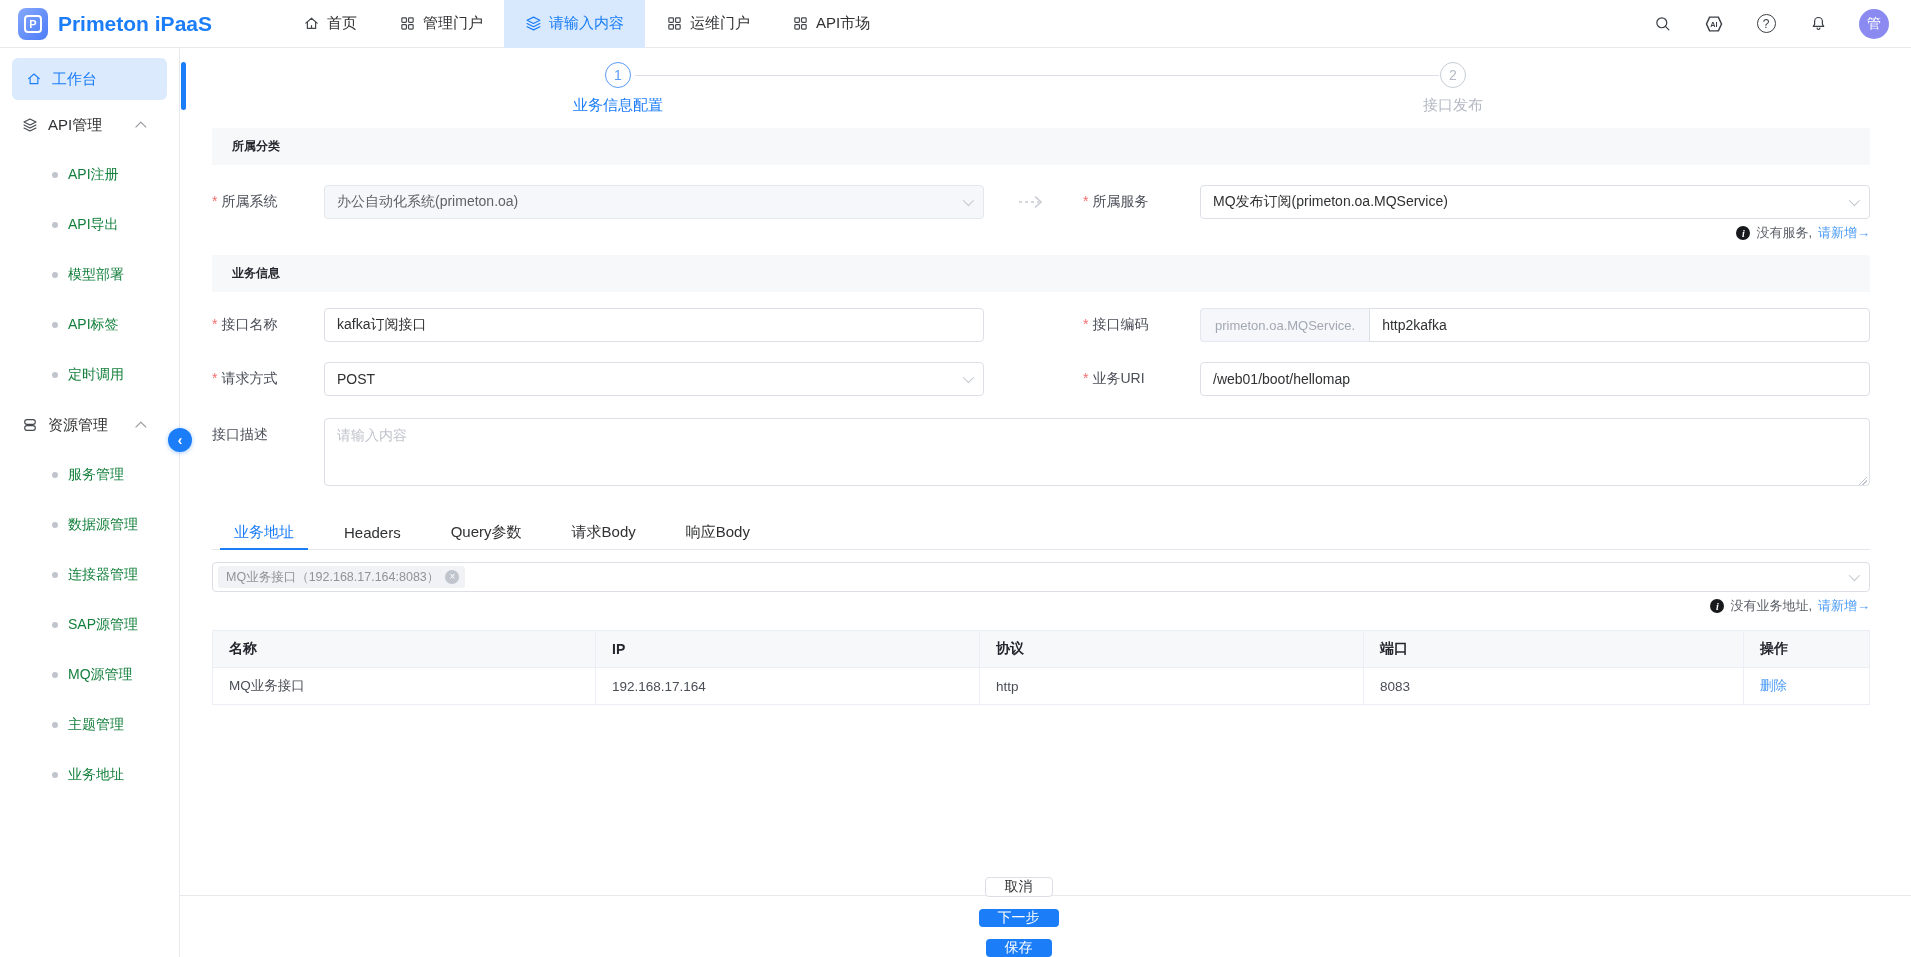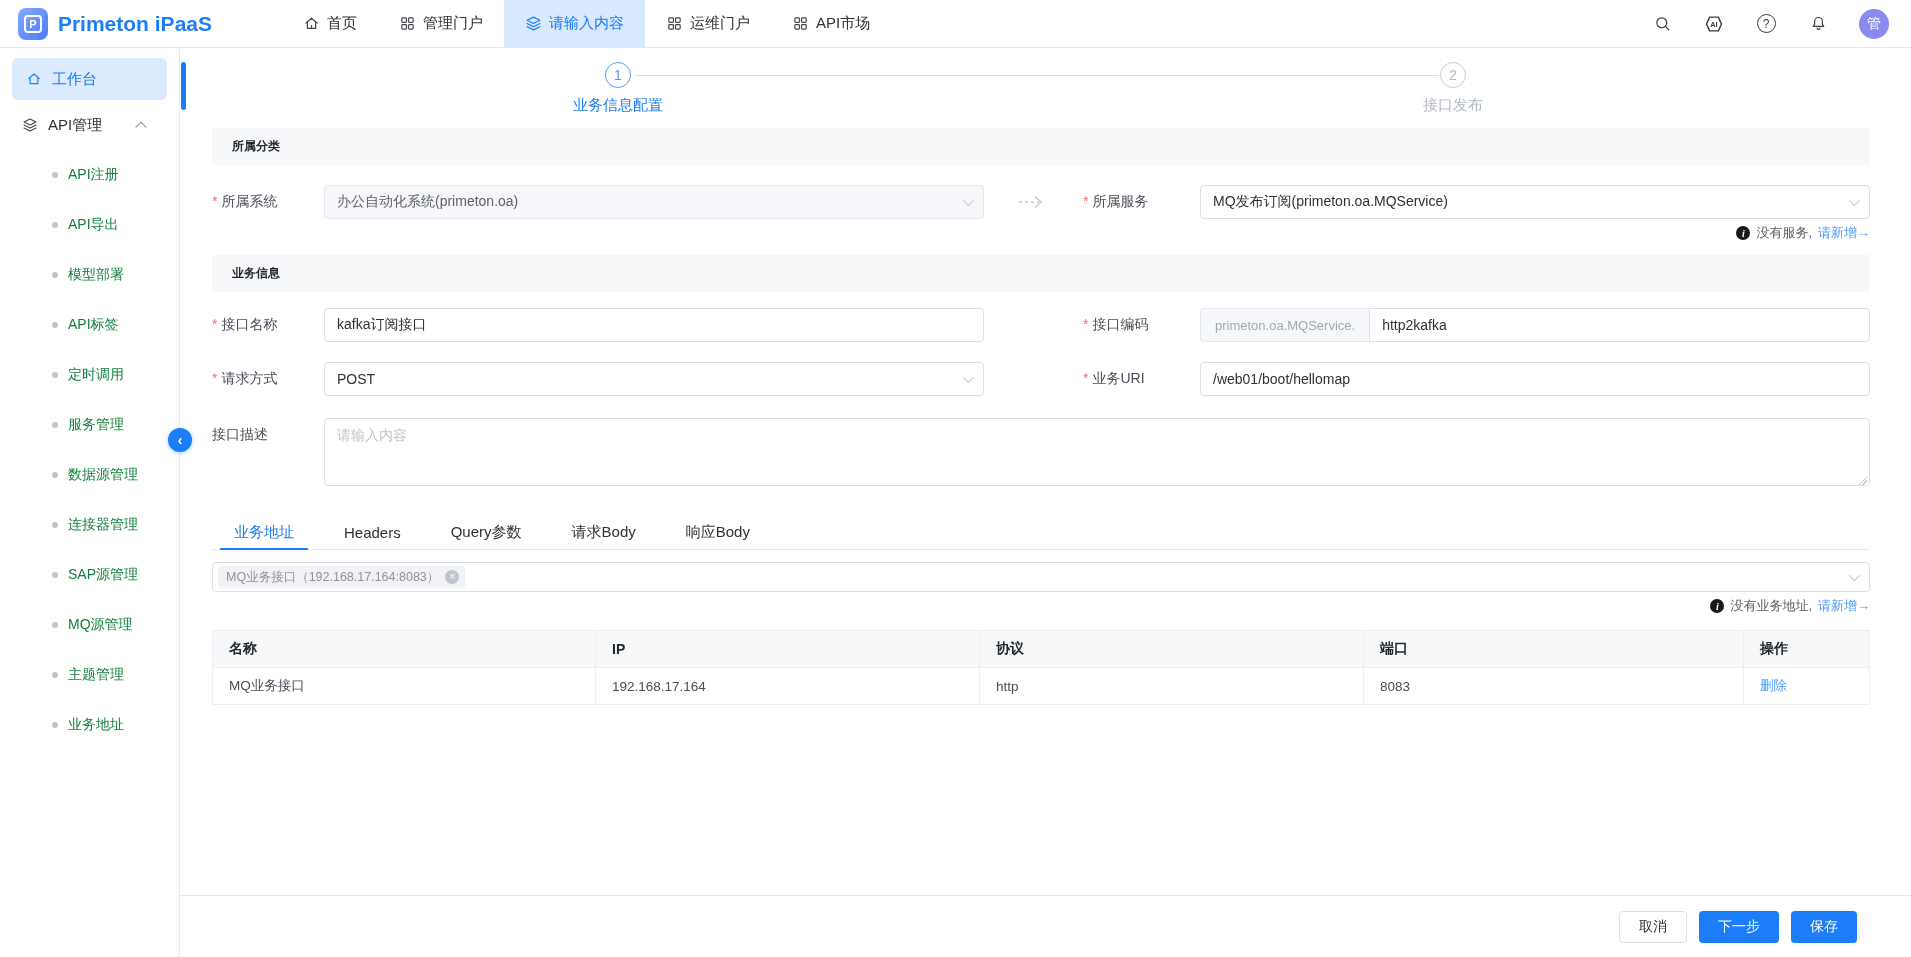--- a/index.html
+++ b/index.html
@@ -120,21 +120,21 @@
     display:inline-flex; align-items:center; justify-content:center; cursor:pointer; line-height:1; }
 
   table.addr { width:100%; border-collapse:collapse; margin-top:13px; border:1px solid #ebeef5; }
   table.addr th { background:#f7f8fa; height:37px; text-align:left; padding-left:16px; font-size:14px;
     font-weight:bold; color:#24282e; border:1px solid #ebeef5; }
   table.addr td { height:37px; padding-left:16px; font-size:13.5px; color:#4a4e57; border:1px solid #ebeef5; background:#fff; }
 
   
   .ftr { position:absolute; bottom:0; left:180px; right:0; height:62px; background:#fff;
     border-top:1px solid #e7e9ec; display:flex; align-items:center; justify-content:flex-end;
-    gap:12px; padding-right:54px; z-index:25; }
+    gap:12px; padding-right:54px; z-index:25;flex-direction:column; }
   .btn { height:32px; padding:0 19px; border-radius:4px; font-size:14px; cursor:pointer;
     font-family:inherit; border:1px solid transparent; }
   .btn.plain { background:#fff; border-color:#dcdfe6; color:#303133; }
   .btn.primary { background:#1b7df8; color:#fff; border:none; }
   svg.ic { width:17px; height:17px; fill:none; stroke-width:1.7; stroke-linecap:round; stroke-linejoin:round; }
   svg.ic2 { width:16px; height:16px; fill:none; stroke-width:1.7; stroke-linecap:round; stroke-linejoin:round; }
 </style>
 </head>
 <body>
 
@@ -248,20 +248,28 @@
     </div>
   <div class="sub">
       <span class="dot"></span>
       <span>API标签</span>
     </div>
   <div class="sub">
       <span class="dot"></span>
       <span>定时调用</span>
     </div>
 
+  <div class="grp">
+    <svg class="ic2" viewBox="0 0 24 24">
+        <rect x="4" y="4" width="16" height="7" rx="3.5"></rect>
+        <rect x="4" y="13" width="16" height="7" rx="3.5"></rect>
+      </svg>
+    <span>资源管理</span>
+    <span class="chev-up"></span>
+  </div>
   <div class="sub">
       <span class="dot"></span>
       <span>服务管理</span>
     </div>
   <div class="sub">
       <span class="dot"></span>
       <span>数据源管理</span>
     </div>
   <div class="sub">
       <span class="dot"></span>

